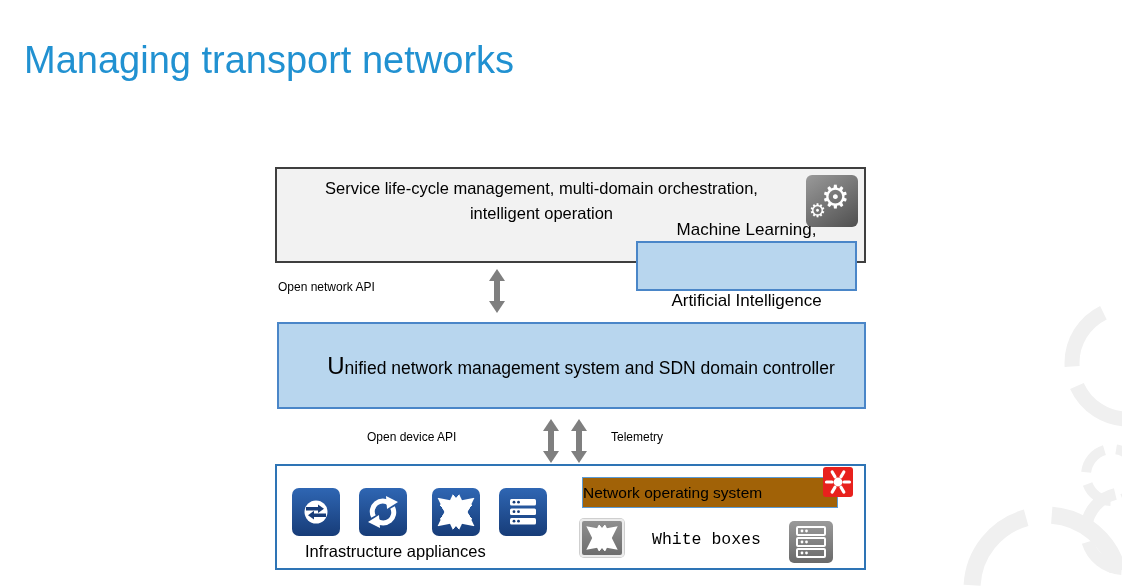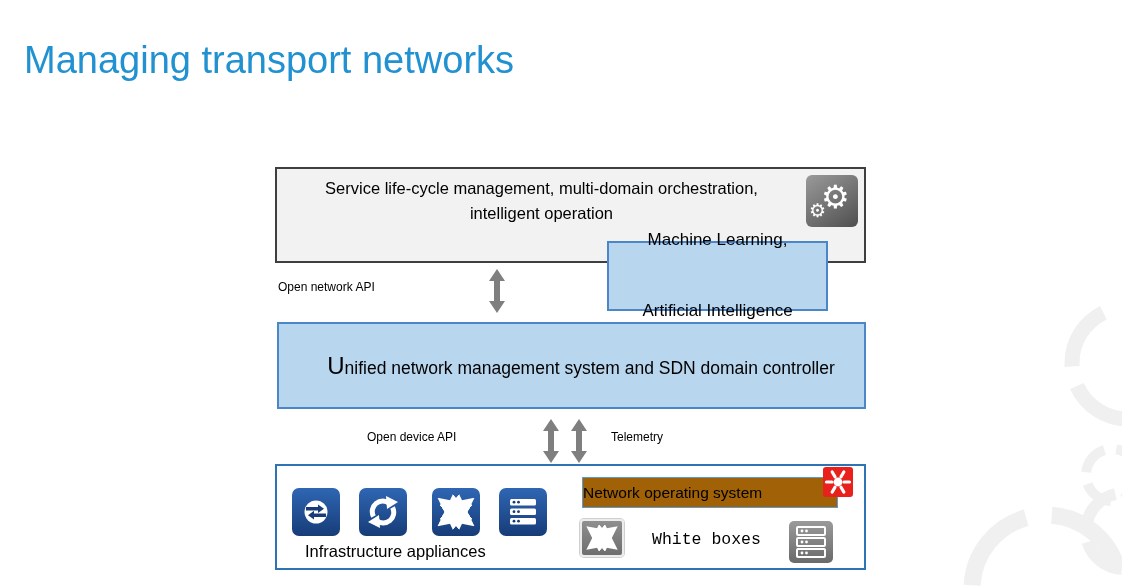--- a/index.html
+++ b/index.html
@@ -14,21 +14,21 @@
   
   .top-box { position:absolute; left:275px; top:144px; width:591px; height:96px;
              background:#f2f2f2; border:2px solid #3f3f3f; z-index:1;
              text-align:center; font-size:16.5px; line-height:1.5; padding:7px 64px 0 6px; }
   .gears { position:absolute; right:6px; top:6px; width:52px; height:52px; border-radius:6px;
            background:linear-gradient(145deg,#9a9a9a,#4f4f4f); color:#fff; }
   .gears .g1 { position:absolute; left:15px; top:-2px; font-size:32px; }
   .gears .g2 { position:absolute; left:3px; top:22px; font-size:19px; }
 
   
-  .ml-box { position:absolute; left:607px; top:218px; width:221px; height:70px;
+  .ml-box { position:absolute; left:636px; top:218px; width:221px; height:50px;
             background:#b8d6ee; border:2px solid #4a86c8; z-index:3;
             display:flex; flex-direction:column; align-items:center; justify-content:center;
             font-size:17px; line-height:1.35;gap:48px; }
 
   .lbl { position:absolute; font-size:12px; z-index:2; }
   .lbl-open-network { left:278px; top:257px; }
   .lbl-open-device { left:367px; top:407px; }
   .lbl-telemetry { left:611px; top:407px; }
 
   .varrow { position:absolute; z-index:2; }

